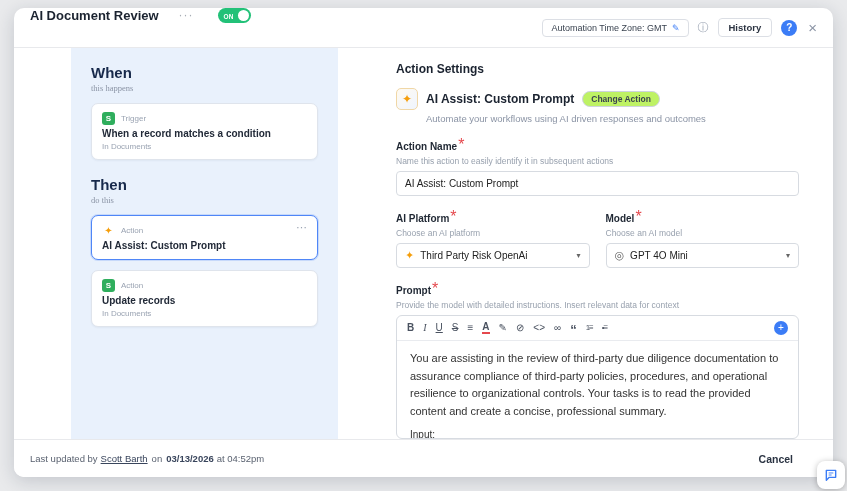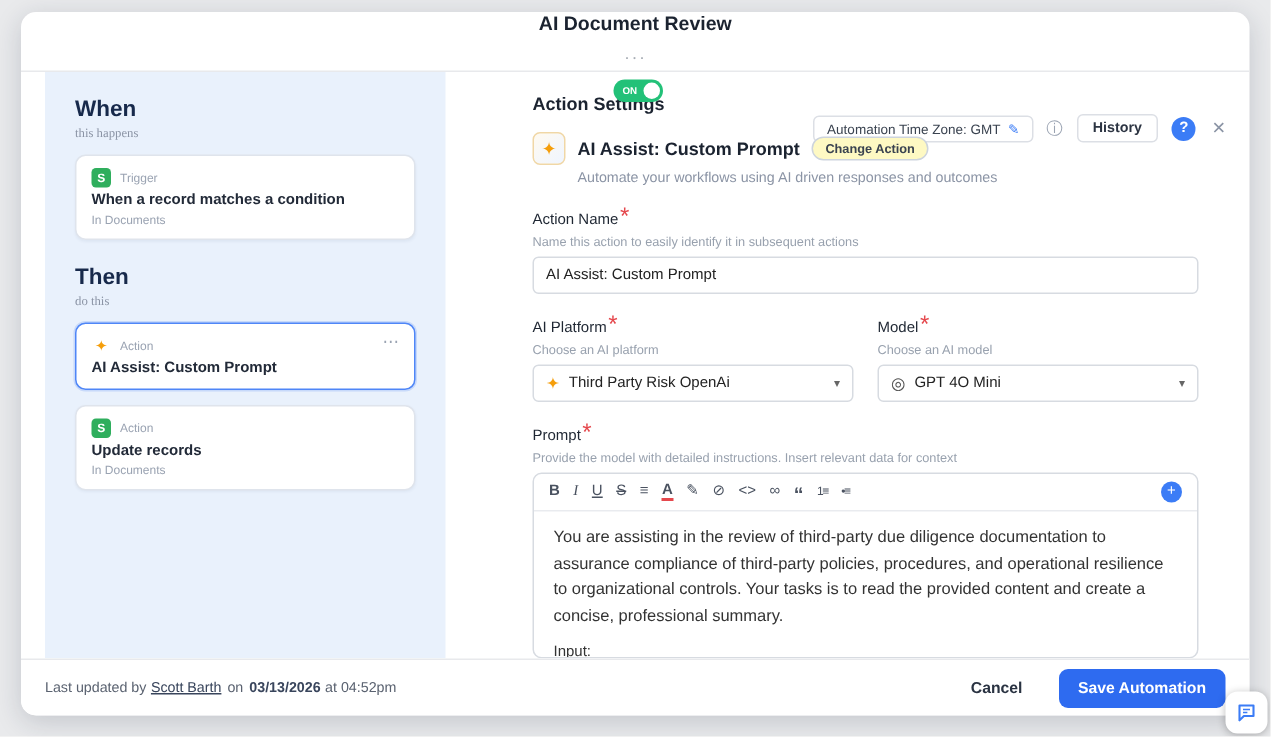--- a/index.html
+++ b/index.html
@@ -3,36 +3,36 @@
 <meta charset="utf-8">
 <style>
   * { box-sizing: border-box; }
   body { margin:0; background:#e9eaec; font-family:"Liberation Sans", sans-serif; }
   .page { position:relative; width:847px; height:491px; background:#e9eaec; overflow:hidden; }
   .modal { position:absolute; left:14px; top:8px; width:819px; height:469px; background:#fff;
            border-radius:10px; box-shadow:0 4px 18px rgba(30,40,60,.18);
            display:flex; flex-direction:column; overflow:hidden; }
 
   
-  .hdr { height:40px; display:flex; align-items:center; padding:0 16px; border-bottom:1px solid #e8e9ec; gap:8px; flex-shrink:0;flex-direction:column; }
+  .hdr { height:40px; display:flex; padding:0 16px; border-bottom:1px solid #e8e9ec; gap:20px; flex-shrink:0; }
   .title { font-size:13px; font-weight:700; color:#1b2330; }
   .more { color:#a7adb5; font-size:12px; cursor:pointer; letter-spacing:1px; }
   .toggle { width:33px; height:15px; border-radius:8px; background:#22c178; position:relative; cursor:pointer; margin-left:4px; flex-shrink:0; }
   .toggle-label { position:absolute; left:6px; top:50%; transform:translateY(-50%); font-size:6.5px; font-weight:700; color:#fff; }
   .knob { position:absolute; right:2px; top:2px; width:11px; height:11px; border-radius:50%; background:#fff; }
   .hdr-right { margin-left:auto; display:flex; align-items:center; gap:9px; }
   .tz-pill { display:flex; align-items:center; gap:5px; border:1px solid #dcdfe5; border-radius:4px; padding:3px 8px; font-size:9px; color:#3a4350; cursor:pointer; }
   .pencil { color:#3b7cf6; font-size:9px; }
   .info { color:#9aa3b2; font-size:11px; cursor:pointer; }
   .history-btn { border:1px solid #dcdfe5; background:#fff; border-radius:4px; padding:3px 10px; font-size:9.5px; color:#2c3442; font-weight:600; cursor:pointer; font-family:inherit; }
   .help { width:16px; height:16px; border-radius:50%; background:#3b7cf6; color:#fff; font-size:10px; font-weight:700; display:flex; align-items:center; justify-content:center; cursor:pointer; }
   .close { color:#8b94a5; font-size:15px; cursor:pointer; margin-left:2px; line-height:1; }
 
   
-  .mbody { flex:1; display:flex; min-height:0; overflow:hidden; }
+  .mbody { flex:1; display:flex; min-height:0; overflow:hidden;padding-left:41px; }
 
   
   .sidebar { width:267px; background:#e9f1fc; margin-left:16px; padding:16px 20px; overflow:hidden; flex-shrink:0; }
   .sb-h { font-size:15px; font-weight:700; color:#17294b; }
   .sb-sub { font-size:8.5px; color:#8b94a5; margin:2px 0 10px;font-family:Liberation Serif, serif; }
   .then-gap { margin-top:16px; }
   .card { background:#fff; border:1px solid #dfe4ec; border-radius:7px; padding:8px 10px; margin-bottom:10px;
           cursor:pointer; box-shadow:0 1px 2px rgba(20,40,80,.05); position:relative; }
   .card.selected { border:1px solid #4f86f7; box-shadow:0 0 0 1px rgba(79,134,247,.22); }
   .kind-row { display:flex; align-items:center; gap:6px; }
@@ -47,25 +47,25 @@
              border:1px solid #d3ddeb; border-radius:7px; background:rgba(255,255,255,.55); cursor:pointer; font-family:inherit; }
 
   
   .main { flex:1; padding:14px 34px 0 58px; display:flex; flex-direction:column; overflow:hidden; min-width:0; }
   .section-title { font-size:12px; font-weight:700; color:#1b2330; margin-bottom:12px; }
   .action-row { display:flex; align-items:center; gap:8px; }
   .ai-tile { width:22px; height:22px; border:1px solid #f0d7a6; border-radius:5px;
              background:linear-gradient(135deg,#fffaf0,#eff5ff); display:flex; align-items:center; justify-content:center;
              color:#f59e0b; font-size:12px; flex-shrink:0; }
   .action-title { font-size:12px; font-weight:700; color:#1b2330; }
-  .chip-btn { border:1px solid #cdd4dd; border-radius:9px; padding:2px 8px; font-size:8.5px; color:#3a4350; background:#fef9c3;
+  .chip-btn { border:1px solid #cdd4dd; border-radius:9px; padding:2px 8px; font-size:8.5px; color:#3a4350; background:#bef264;
               cursor:pointer; font-weight:600; font-family:inherit; }
   .action-sub { font-size:9.5px; color:#8b94a5; margin:3px 0 0 30px; }
   .block { margin-top:12px; }
-  .lbl { font-size:10px; font-weight:400; color:#1f2733; }
+  .lbl { font-size:10px; font-weight:700; color:#1f2733; }
   .req { color:#e5484d; margin-left:1px; }
   .helper { font-size:8.5px; color:#98a1ae; margin-top:2px; }
   .text-input { width:100%; height:25px; border:1px solid #d7dbe1; border-radius:4px; padding:0 8px; font-size:10px;
                 color:#222; margin-top:5px; font-family:inherit; }
   .two-col { display:flex; gap:16px; }
   .field { flex:1; min-width:0; }
   .sel { height:25px; border:1px solid #d7dbe1; border-radius:4px; display:flex; align-items:center; gap:6px; padding:0 8px;
          font-size:10px; color:#222; background:#fff; margin-top:5px; cursor:pointer; }
   .s-icon-ai { color:#f59e0b; font-size:11px; }
   .s-icon-oa { color:#555; font-size:11px; }
@@ -237,21 +237,20 @@
       </div>
     </div>
 
     <div class="footer">
       <span>Last updated by</span>
       <span class="f-user">Scott Barth</span>
       <span class="f-word">on</span>
       <span class="f-date">03/13/2026</span>
       <span>at 04:52pm</span>
       <button class="cancel">Cancel</button>
-      <button class="save">Save Automation</button>
     </div>
   </div>
 
   <div class="chat-widget">
     <svg width="14" height="14" viewBox="0 0 24 24">
       <path d="M4 4h16v12H9l-5 5z" fill="none" stroke="#3b7cf6" stroke-width="2.4" stroke-linejoin="round"></path>
       <line x1="8" y1="8.5" x2="16" y2="8.5" stroke="#3b7cf6" stroke-width="1.6"></line>
       <line x1="8" y1="12" x2="13" y2="12" stroke="#3b7cf6" stroke-width="1.6"></line>
     </svg>
   </div>

